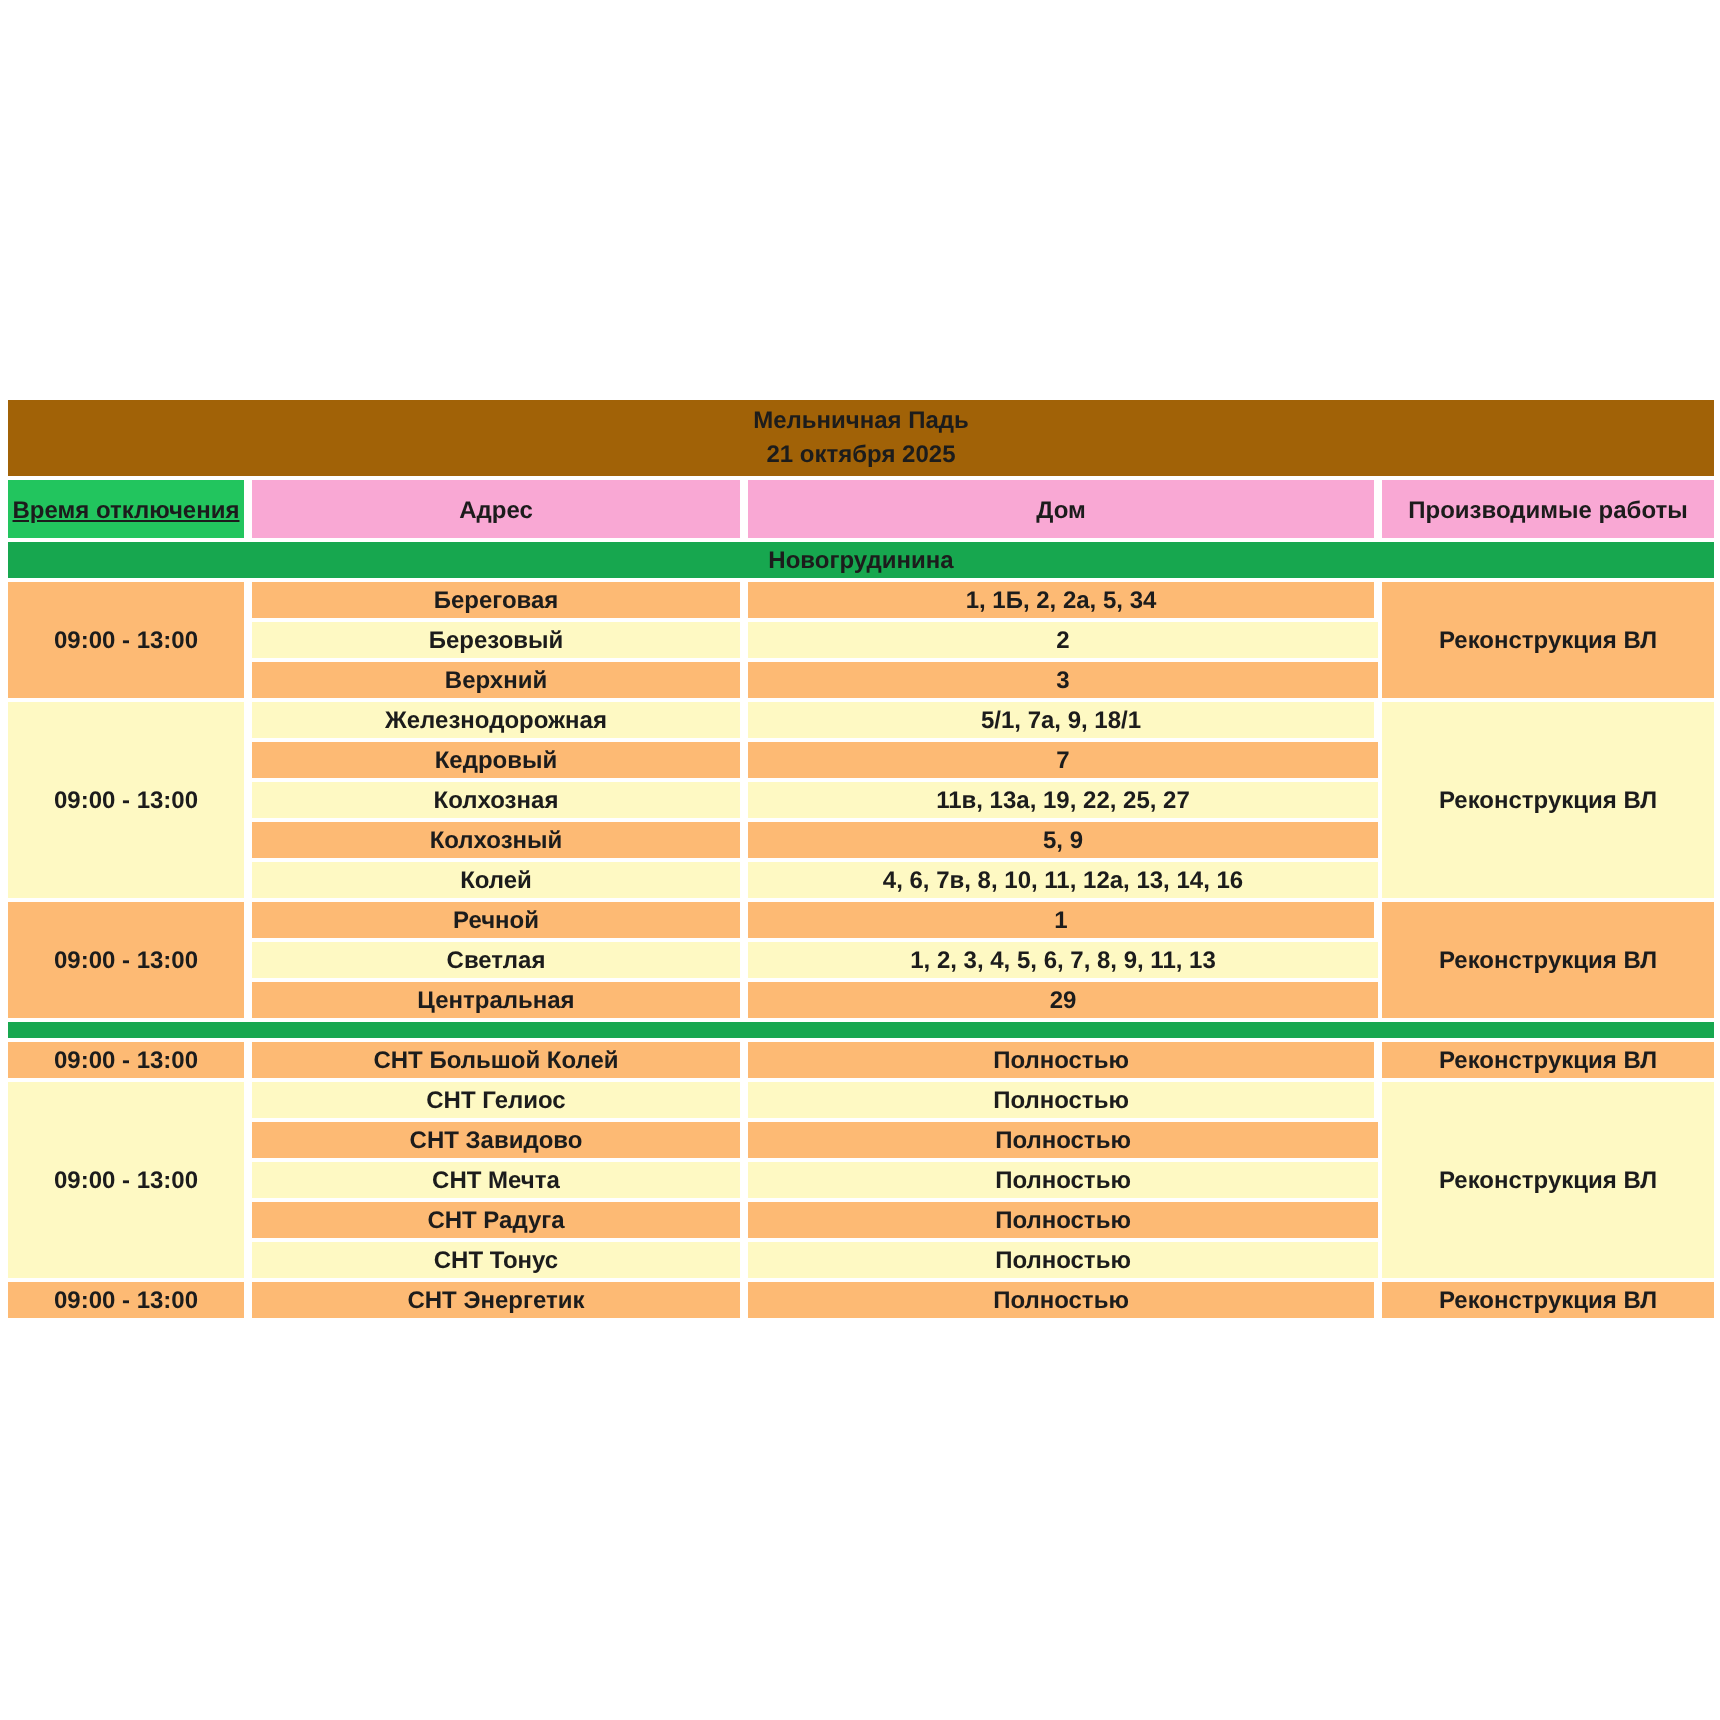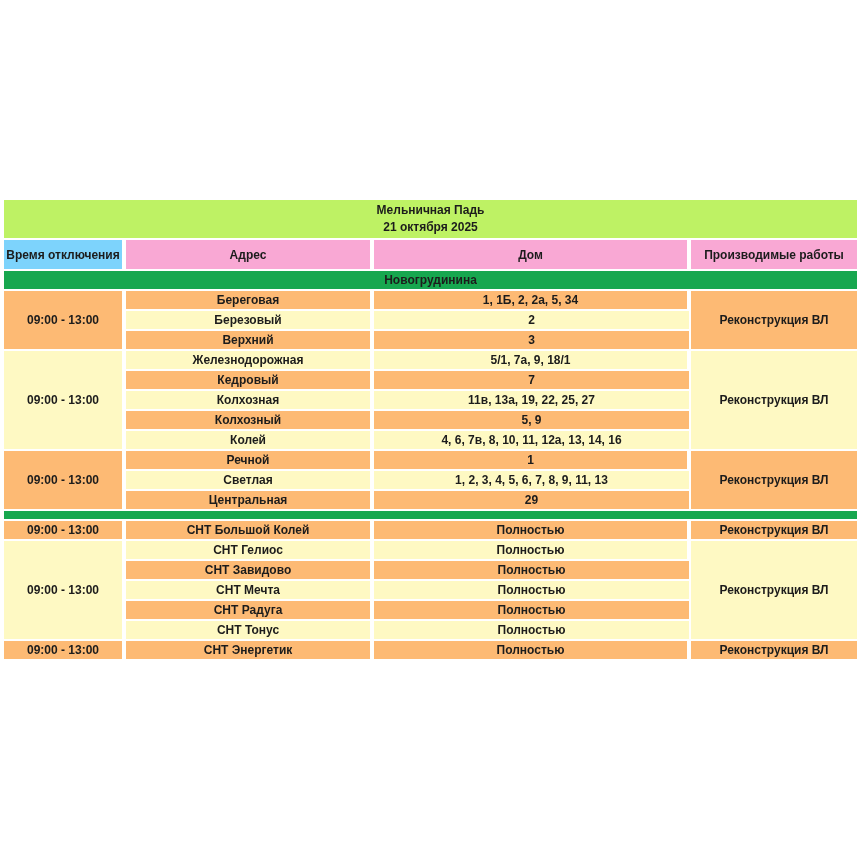--- a/index.html
+++ b/index.html
@@ -35,21 +35,21 @@
     color: #1c1c1c;
     padding: 0 2px;
     overflow: hidden;
     white-space: nowrap;
   }
   table.schedule td:last-child, table.schedule th:last-child {
     border-right: none;
   }
   
   .title-bar {
-    background: #bef264;
+    background: #a16207;
     height: 38px;
     color: #dde9ea;
     font-size: 13px;
     line-height: 17px;
     border-right: none !important;
   }
   .section-bar {
     background: #17a74f;
     height: 18px;
     color: #dde9ea;
@@ -63,21 +63,22 @@
     border-right: none !important;
     padding: 0;
   }
   
   tr.col-header th {
     background: #f9a8d4;
     height: 29px;
     font-size: 12px;
   }
   tr.col-header th.hdr-light {
-    background: #7dd3fc;
+    background: #22c55e;
+    text-decoration: underline;
   }
   
   tr.data-row td {
     height: 18px;
   }
   td.cell-green { background: #fef9c3; }
   td.cell-light { background: #fdba74; }
 </style>
 </head>
 <body>

